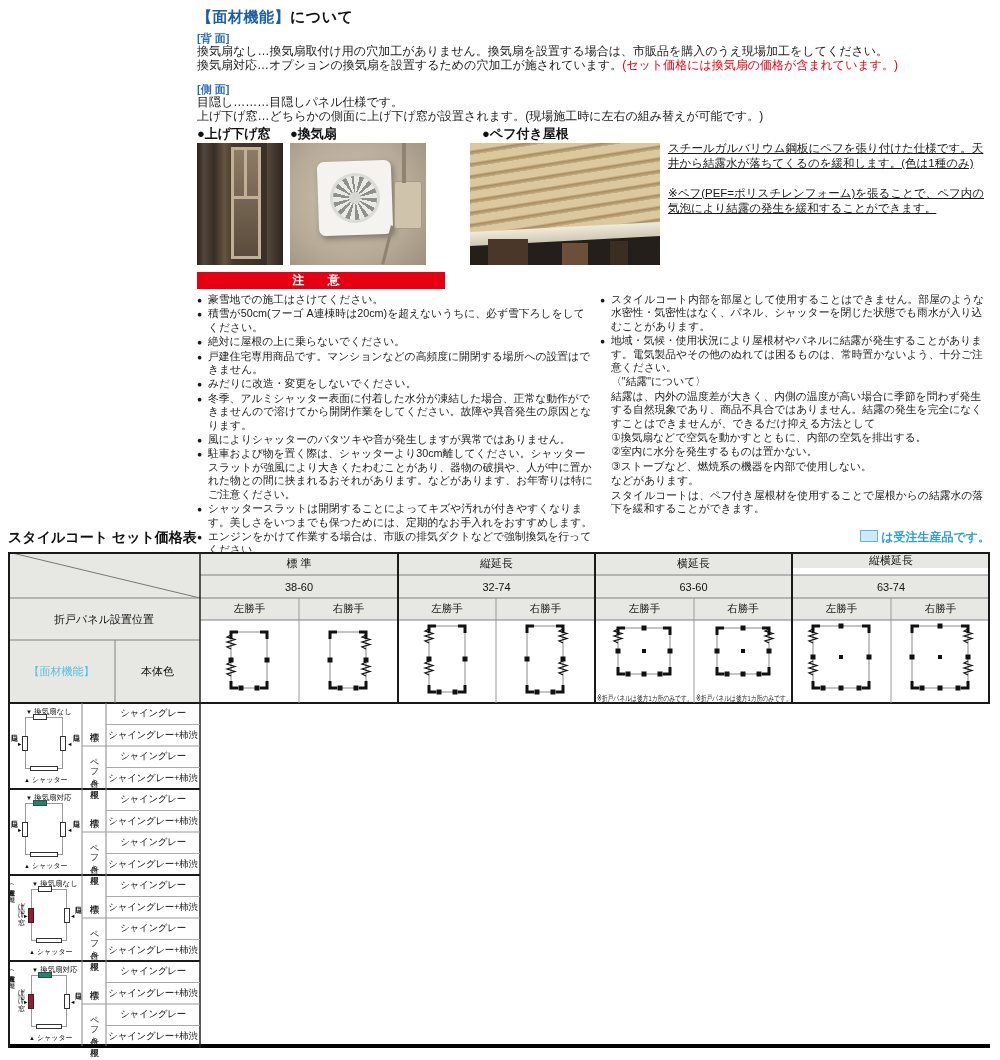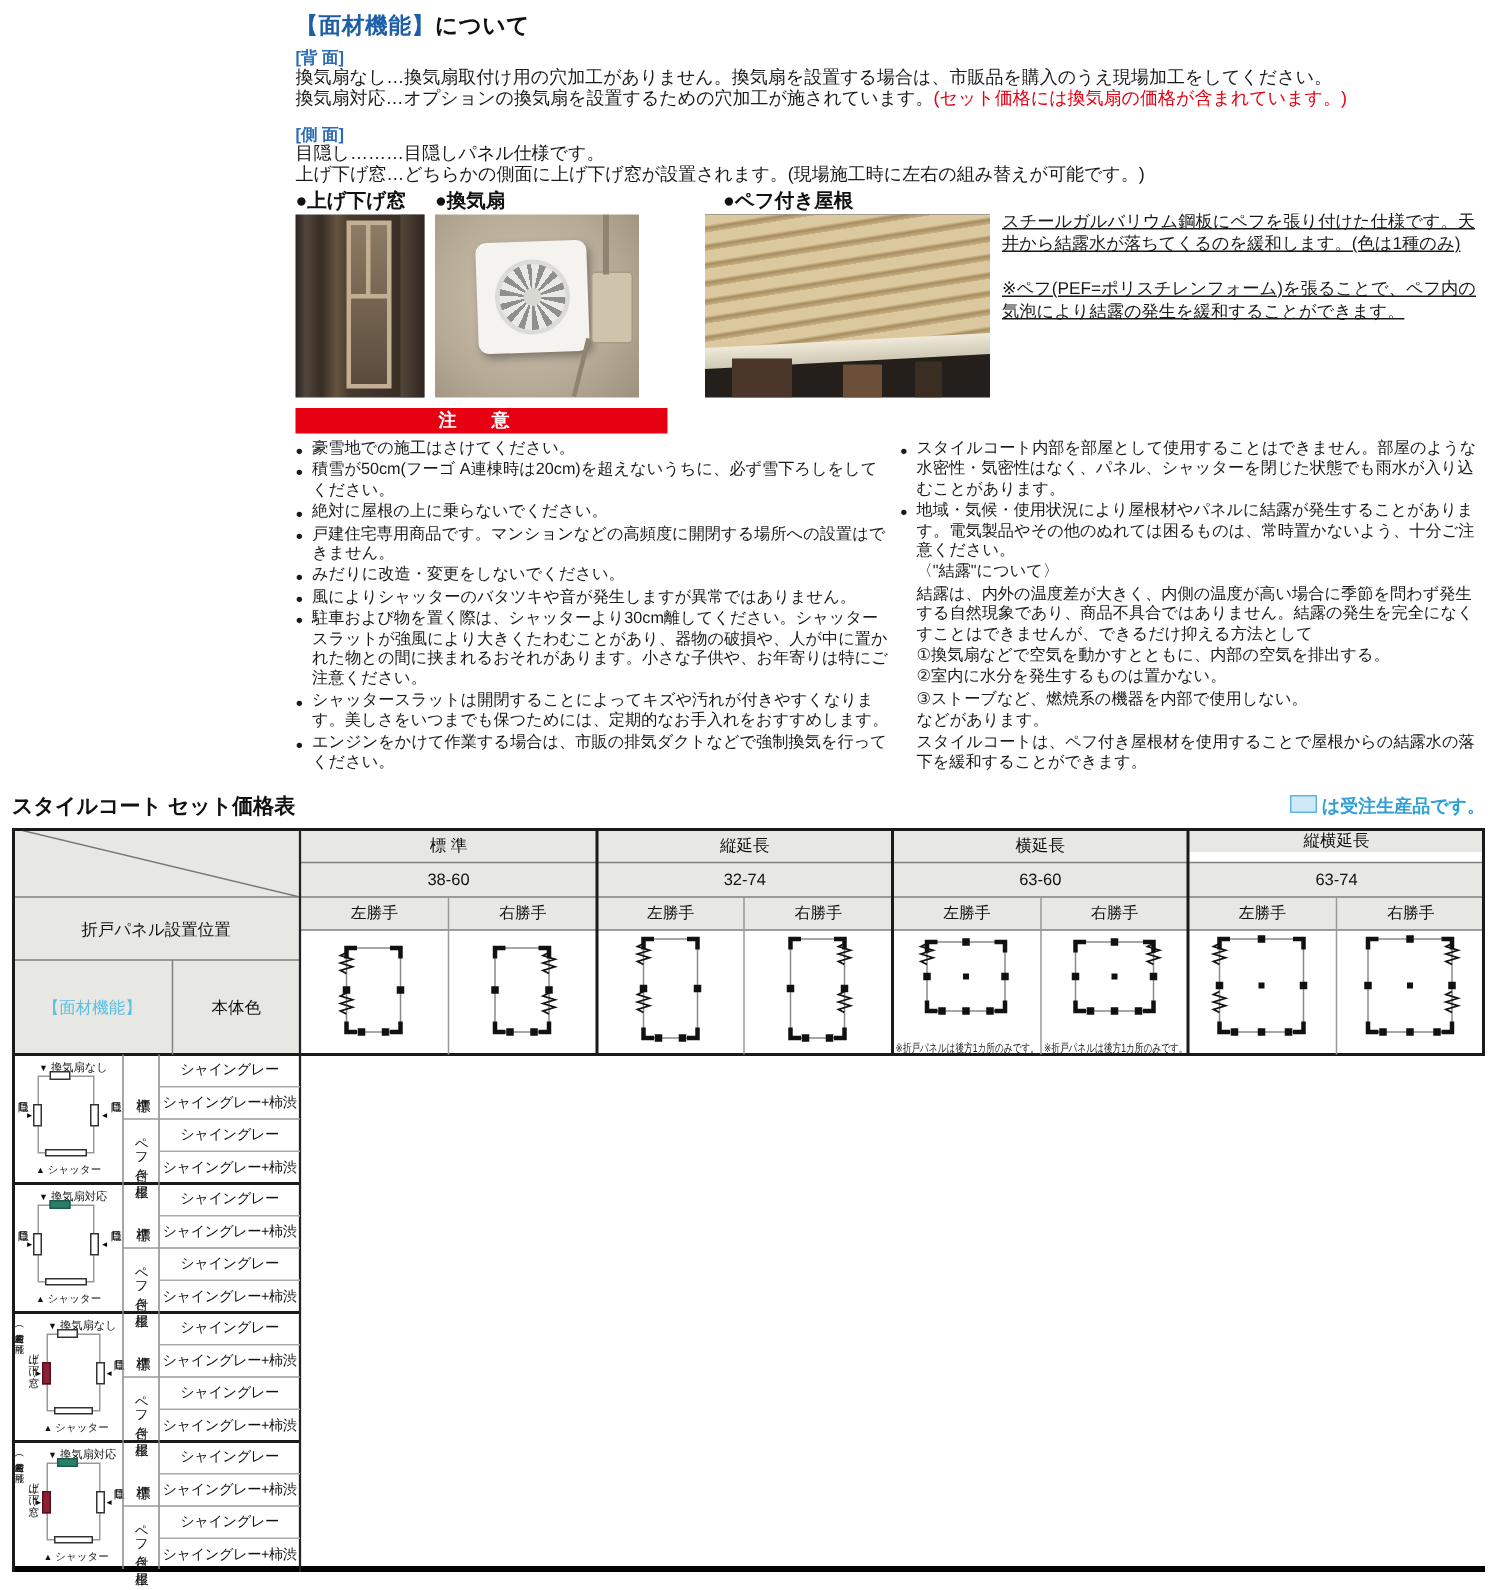--- a/index.html
+++ b/index.html
@@ -102,22 +102,23 @@
   <div class="abs rooftext" style="left:668px;top:186px;width:326px;">※ペフ(PEF=ポリスチレンフォーム)を張ることで、ペフ内の気泡により結露の発生を緩和することができます。</div>
 
   <div class="abs banner" style="left:197px;top:272px;width:248px;height:17px;">注 意</div>
 
   <div class="abs clist" style="left:197px;top:293px;width:396px;">
     <div class="ci b">豪雪地での施工はさけてください。</div>
     <div class="ci b">積雪が50cm(フーゴ A連棟時は20cm)を超えないうちに、必ず雪下ろしをしてください。</div>
     <div class="ci b">絶対に屋根の上に乗らないでください。</div>
     <div class="ci b">戸建住宅専用商品です。マンションなどの高頻度に開閉する場所への設置はできません。</div>
     <div class="ci b">みだりに改造・変更をしないでください。</div>
+    <div class="ci b">冬季、アルミシャッター表面に付着した水分が凍結した場合、正常な動作ができませんので溶けてから開閉作業をしてください。故障や異音発生の原因となります。</div>
     <div class="ci b">風によりシャッターのバタツキや音が発生しますが異常ではありません。</div>
-    <div class="ci b">駐車および物を置く際は、シャッターより30cm離してください。シャッタースラットが強風により大きくたわむことがあり、器物の破損や、人が中に置かれた物との間に挟まれるおそれがあります。小さな子供や、お年寄りは特にご注意ください。</div>
+    <div class="ci b">駐車および物を置く際は、シャッターより30cm離してください。シャッタースラットが強風により大きくたわむことがあり、器物の破損や、人が中に置かれた物との間に挟まれるおそれがあります。などがあります、お年寄りは特にご注意ください。</div>
     <div class="ci b">シャッタースラットは開閉することによってキズや汚れが付きやすくなります。美しさをいつまでも保つためには、定期的なお手入れをおすすめします。</div>
     <div class="ci b">エンジンをかけて作業する場合は、市販の排気ダクトなどで強制換気を行ってください。</div>
   </div>
 
   <div class="abs clist" style="left:600px;top:293px;width:392px;">
     <div class="ci b">スタイルコート内部を部屋として使用することはできません。部屋のような水密性・気密性はなく、パネル、シャッターを閉じた状態でも雨水が入り込むことがあります。</div>
     <div class="ci b">地域・気候・使用状況により屋根材やパネルに結露が発生することがあります。電気製品やその他のぬれては困るものは、常時置かないよう、十分ご注意ください。</div>
     <div class="ci">〈"結露"について〉</div>
     <div class="ci">結露は、内外の温度差が大きく、内側の温度が高い場合に季節を問わず発生する自然現象であり、商品不具合ではありません。結露の発生を完全になくすことはできませんが、できるだけ抑える方法として</div>
     <div class="ci">①換気扇などで空気を動かすとともに、内部の空気を排出する。</div>

